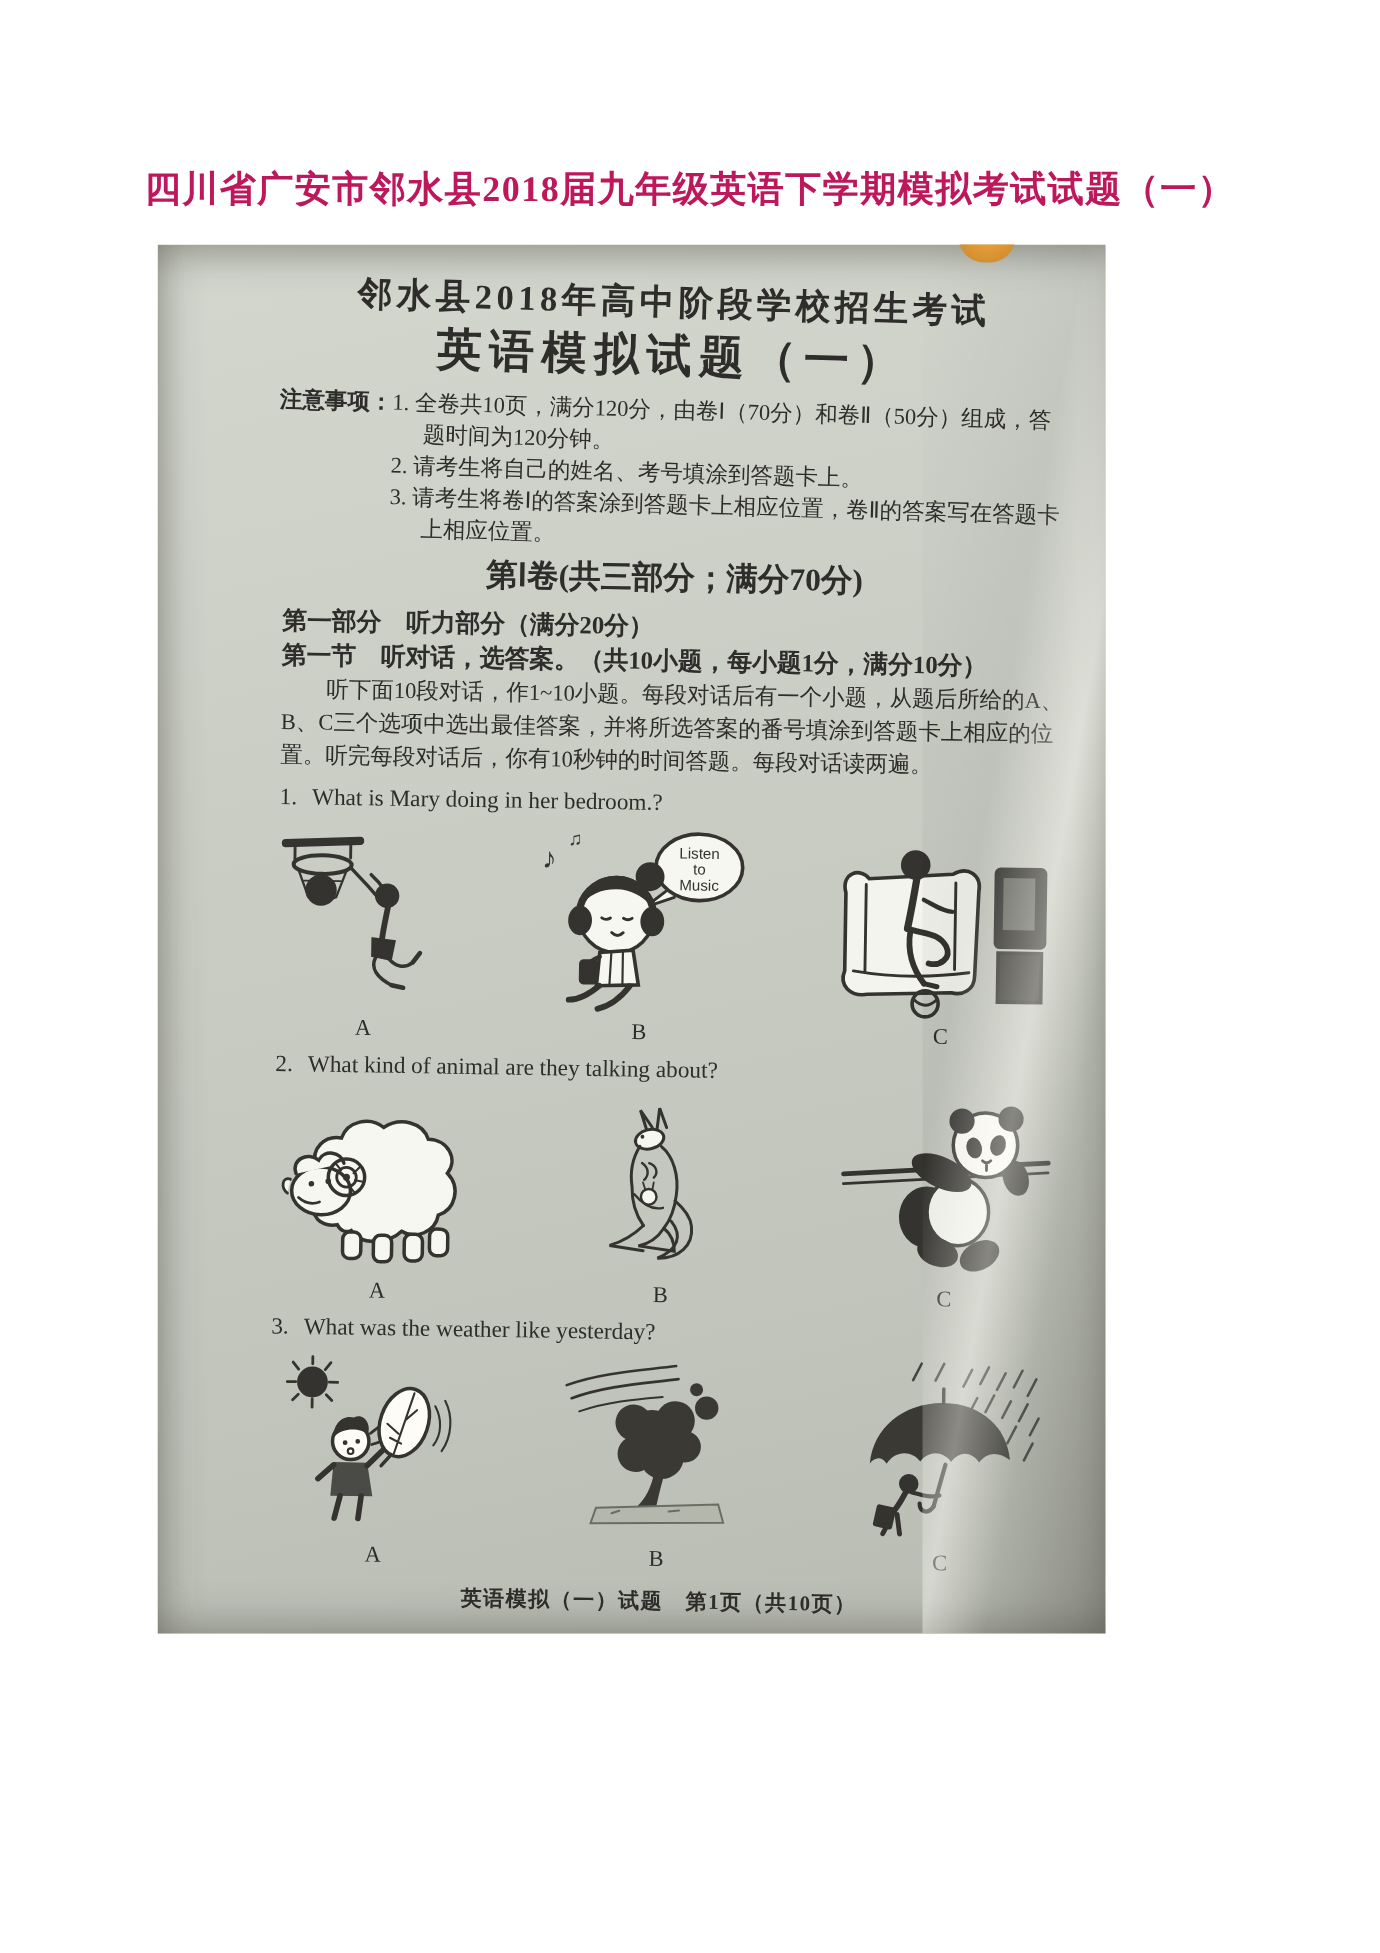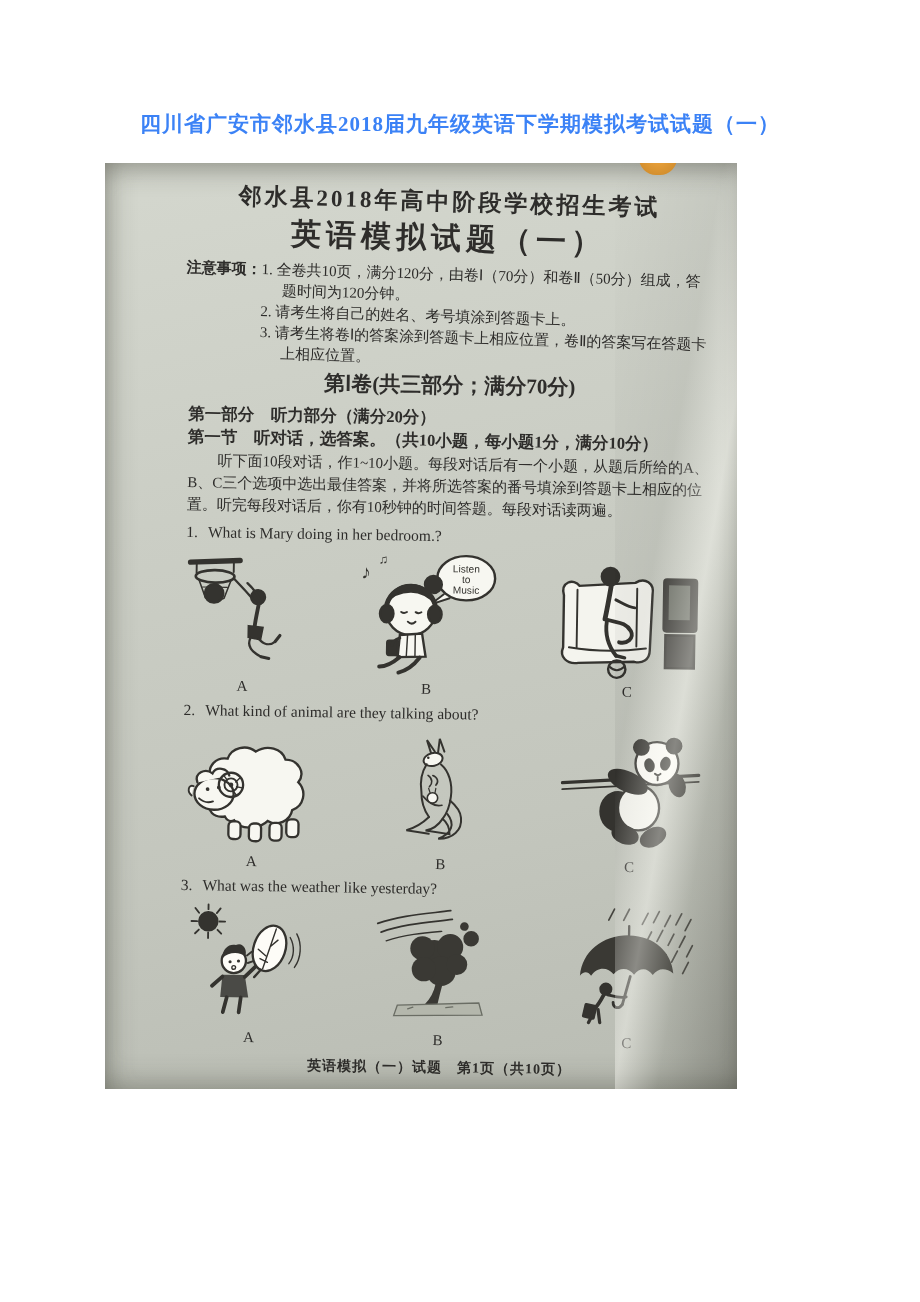--- a/index.html
+++ b/index.html
@@ -1,21 +1,21 @@
 <!DOCTYPE html>
 <html><head>
 <meta charset="utf-8">
 <style>
   html,body{margin:0;padding:0;background:#ffffff;}
   body{width:920px;height:1302px;position:relative;font-family:"Liberation Serif",serif;}
   .stage{position:absolute;inset:0;width:920px;height:1302px;background:#ffffff;overflow:hidden;}
 
   .doc-title{
     position:absolute;top:110px;left:0;width:920px;text-align:center;
-    font-size:21px;font-weight:bold;color:#3b82f6;letter-spacing:1px;
+    font-size:24px;font-weight:bold;color:#be185d;letter-spacing:1px;
     font-family:"Liberation Serif",serif;
   }
 
   
   .photo{
     position:absolute;left:105px;top:163px;width:632px;height:926px;
     background:linear-gradient(168deg,#d4d7ce 0%,#cbcec5 35%,#c3c6bd 70%,#b9bcb3 100%);
     overflow:hidden;
   }
   .vignette{position:absolute;inset:0;z-index:4;pointer-events:none;

